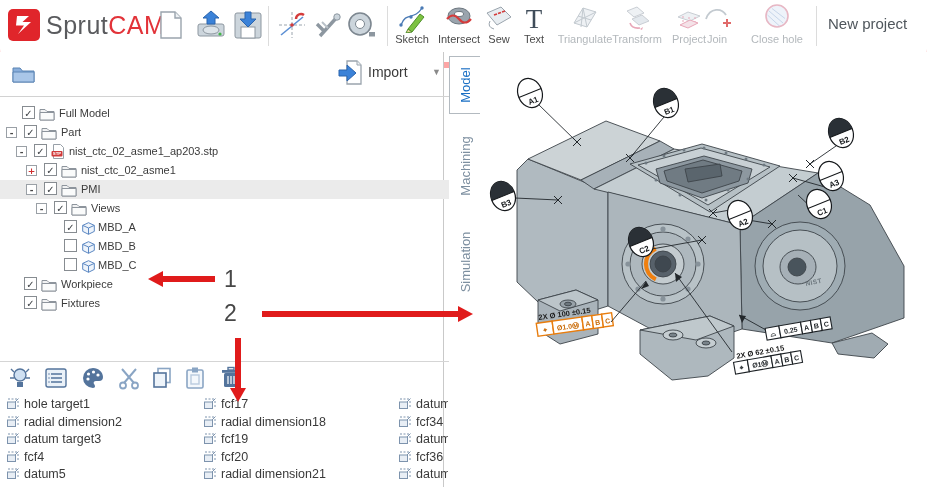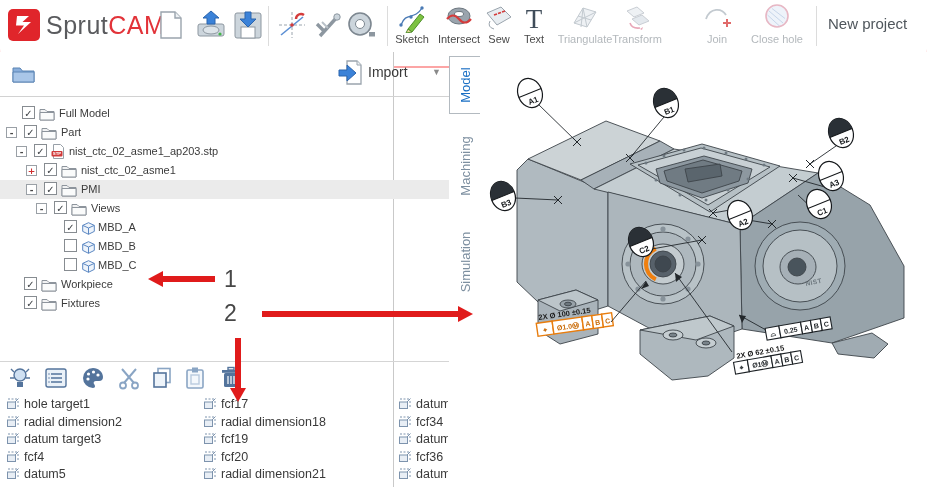--- a/index.html
+++ b/index.html
@@ -1,33 +1,33 @@
 <!DOCTYPE html>
 <html><head>
 <meta charset="utf-8">
 <style>
   html,body{margin:0;padding:0;background:#fff;}
   body{width:927px;height:487px;position:relative;overflow:hidden;
        font-family:"Liberation Sans",sans-serif;color:#3b3b3b;}
   .abs{position:absolute;}
   
   .topbar{position:absolute;left:0;top:0;width:927px;height:68px;background:#fff;
-          border-bottom:2px solid #fca5a5;box-sizing:border-box;border-radius:19px;}
+          border-bottom:6px solid #fca5a5;box-sizing:border-box;border-radius:19px;}
   .logo{position:absolute;left:8px;top:9px;width:32px;height:32px;}
   .brand{position:absolute;left:46px;top:0;height:52px;line-height:50px;font-size:25px;letter-spacing:.5px;}
   .brand .p1{color:#5a5b5e;} .brand .p2{color:#e23339;}
   .ico{position:absolute;top:10px;width:30px;height:30px;cursor:pointer;}
   .sep{position:absolute;top:6px;width:1px;height:40px;background:#dcdcdc;}
   .tbtn{position:absolute;top:3px;width:58px;text-align:center;cursor:pointer;}
   .tbtn .glyph{display:block;height:30px;margin:0 auto;}
   .tbtn .lbl{display:block;font-size:11px;color:#4a4a4a;white-space:nowrap;}
   .tbtn.off .lbl{color:#b3b8bc;}
   .newproject{position:absolute;left:828px;top:0;height:52px;line-height:48px;font-size:15px;color:#4f565c;}
   
-  .leftpanel{position:absolute;left:0;top:52px;width:394px;height:435px;background:#fff;
+  .leftpanel{position:absolute;left:0;top:52px;width:444px;height:435px;background:#fff;
              border-right:1px solid #c9c9c9;box-sizing:border-box;}
   .panelhead{position:absolute;left:0;top:0;width:449px;height:45px;border-bottom:1px solid #d2d2d2;box-sizing:border-box;}
   .importbtn{position:absolute;left:338px;top:8px;width:108px;height:28px;cursor:pointer;}
   .importbtn .ilbl{position:absolute;left:30px;top:4px;font-size:14px;color:#3a3a3a;}
   .importbtn .caret{position:absolute;left:94px;top:7px;font-size:9px;color:#8a8a8a;}
   .tree{position:absolute;left:0;top:48px;width:449px;height:260px;}
   .trow{position:absolute;left:0;width:449px;height:19px;cursor:default;}
   .trow.sel{background:#ebebeb;}
   .texp{position:absolute;top:4px;width:11px;height:11px;border:1px solid #9aa0a6;background:#fff;
         font:bold 9px/10px "DejaVu Sans",sans-serif;text-align:center;color:#474747;box-sizing:border-box;}
@@ -145,20 +145,28 @@
   </div>
   <div class="tbtn off" style="left:608px">
     <svg class="glyph" width="30" height="30" viewBox="0 0 30 30">
       <path d="M5,8 L15,4 L22,10 L12,14 Z" fill="#eef1f4" stroke="#c9ced4"></path>
       <path d="M10,16 L20,12 L27,18 L17,22 Z" fill="#e4e9ee" stroke="#c9ced4"></path>
       <path d="M8,20 q2,6 10,5" stroke="#e8a7b8" stroke-width="1.6" fill="none"></path>
       <path d="M18,26 l3,-2 -1,3 z" fill="#e8a7b8"></path>
     </svg>
     <span class="lbl">Transform</span>
   </div>
+  <div class="tbtn off" style="left:660px">
+    <svg class="glyph" width="30" height="30" viewBox="0 0 30 30">
+      <path d="M4,14 L14,9 L26,13 L16,18 Z" fill="#eef1f4" stroke="#c9ced4"></path>
+      <path d="M9,13 v8 M15,14 v8 M21,14 v8" stroke="#e8a7b8" stroke-dasharray="2,2"></path>
+      <path d="M6,22 L16,17 L24,20 L14,25 Z" fill="#f4e2e8" stroke="#e8a7b8"></path>
+    </svg>
+    <span class="lbl">Project</span>
+  </div>
   <div class="tbtn" style="left:697px;width:40px">
     <svg class="glyph" width="30" height="30" viewBox="0 0 30 30">
       <path d="M4,16 C8,4 20,5 24,12" stroke="#c3cad0" stroke-width="1.8" fill="none"></path>
       <path d="M21,20 h8 M25,16 v8" stroke="#e06a6a" stroke-width="2"></path>
     </svg>
     <span class="lbl off" style="color:#b3b8bc">Join</span>
   </div>
   <div class="tbtn off" style="left:746px;width:62px">
     <svg class="glyph" width="30" height="30" viewBox="0 0 30 30">
       <circle cx="15" cy="13" r="11" fill="#eef3fa" stroke="#e7b7c4" stroke-width="1.6"></circle>

